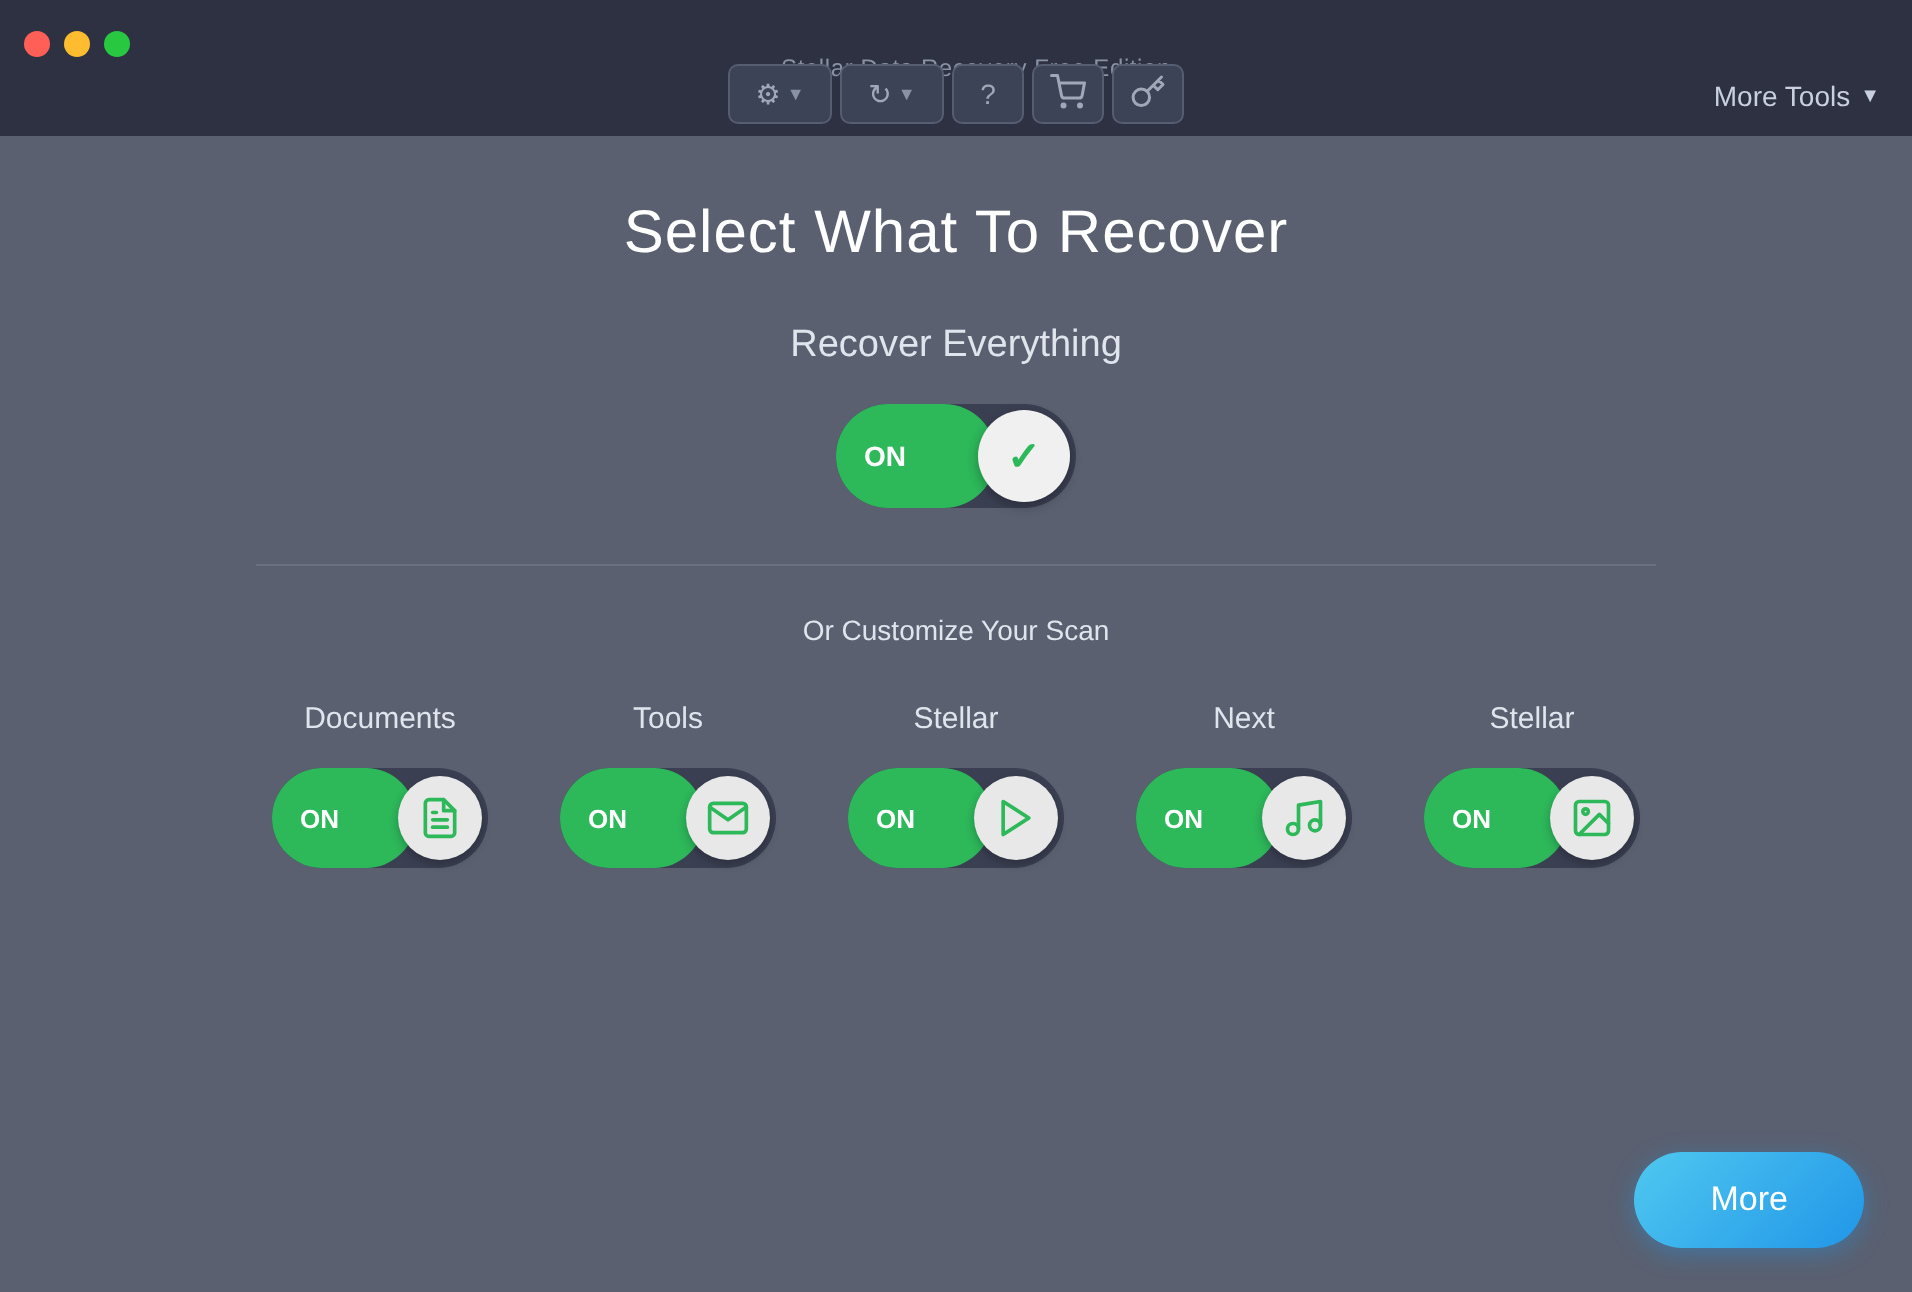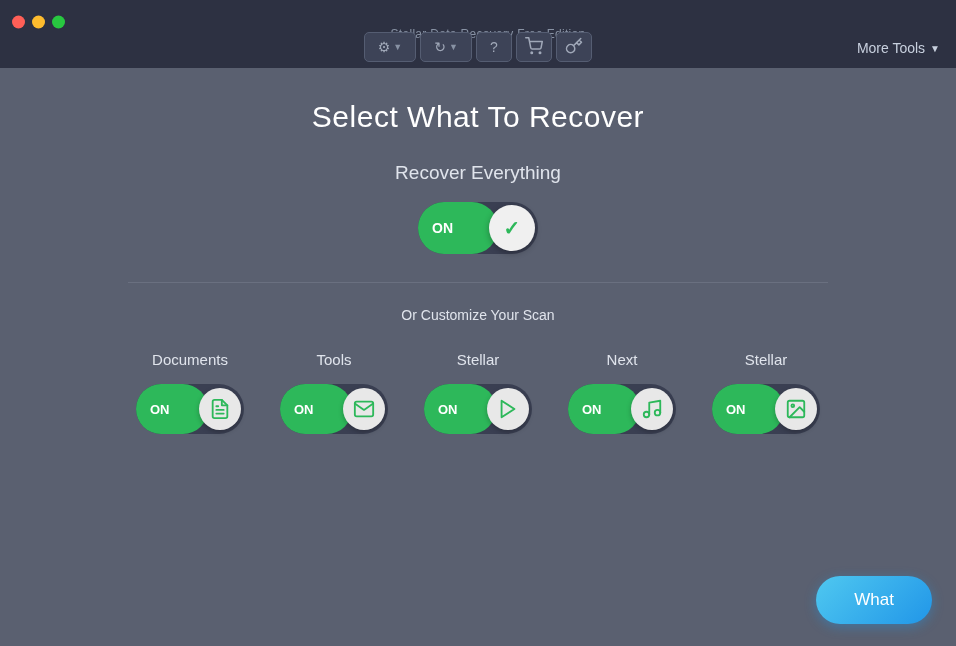--- a/index.html
+++ b/index.html
@@ -425,13 +425,13 @@
             <circle cx="8.5" cy="8.5" r="1.5"></circle>
             <polyline points="21 15 16 10 5 21"></polyline>
           </svg>
         </div>
       </div>
     </div>
 
   </div>
 </div>
 
-<button class="next-btn">What</button>
+<button class="next-btn">More</button>
 
 </body></html>

